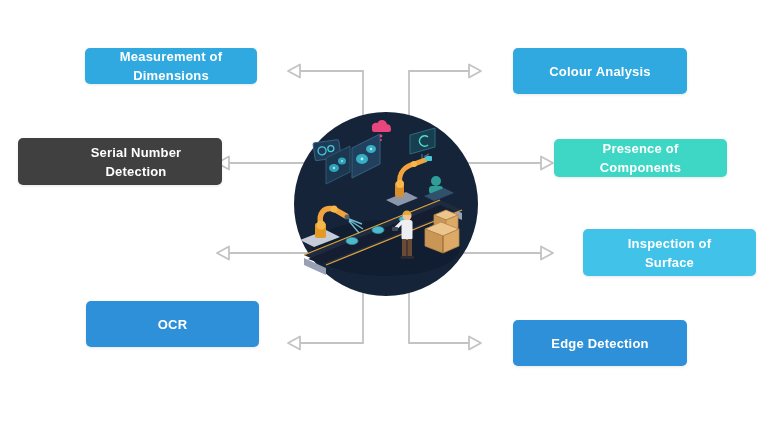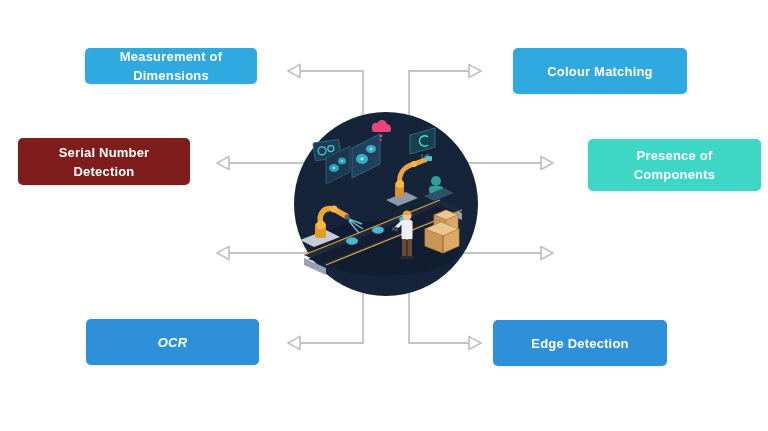--- a/index.html
+++ b/index.html
@@ -63,28 +63,30 @@
 
     <path d="M363 250 L363 343 L300 343"></path>
     <polygon points="288,343 300,336.5 300,349.5" fill="#ffffff" stroke-linejoin="round"></polygon>
 
     <path d="M409 250 L409 343 L469 343"></path>
     <polygon points="481,343 469,336.5 469,349.5" fill="#ffffff" stroke-linejoin="round"></polygon>
   </svg>
 
   <div class="label-box" style="left: 85px; top: 48px; width: 172px; height: 36px; background-color: rgb(48, 169, 224);">Measurement of
 Dimensions</div>
-  <div class="label-box" style="left: 18px; top: 138px; width: 172px; height: 47px; background-color: #7f1d1d;">Serial Number
+  <div class="label-box" style="left: 18px; top: 138px; width: 172px; height: 47px; background-color: #404040; padding-left: 32px;">Serial Number
 Detection</div>
-  <div class="label-box" style="left: 86px; top: 319px; width: 173px; height: 46px; background-color: rgb(46, 144, 216); font-style: italic;">OCR</div>
+  <div class="label-box" style="left: 86px; top: 301px; width: 173px; height: 46px; background-color: rgb(46, 144, 216);">OCR</div>
 
-  <div class="label-box" style="left: 513px; top: 48px; width: 174px; height: 46px; background-color: rgb(48, 169, 224);">Colour Matching</div>
-  <div class="label-box" style="left: 588px; top: 139px; width: 173px; height: 52px; background-color: rgb(62, 214, 197);">Presence of
+  <div class="label-box" style="left: 513px; top: 48px; width: 174px; height: 46px; background-color: rgb(48, 169, 224);">Colour Analysis</div>
+  <div class="label-box" style="left: 554px; top: 139px; width: 173px; height: 38px; background-color: rgb(62, 214, 197);">Presence of
 Components</div>
-  <div class="label-box" style="left: 493px; top: 320px; width: 174px; height: 46px; background-color: rgb(46, 144, 216);">Edge Detection</div>
+  <div class="label-box" style="left: 583px; top: 229px; width: 173px; height: 47px; background-color: rgb(65, 194, 233);">Inspection of
+Surface</div>
+  <div class="label-box" style="left: 513px; top: 320px; width: 174px; height: 46px; background-color: rgb(46, 144, 216);">Edge Detection</div>
 
   <div class="center-circle">
     <svg viewBox="0 0 184 184">
       <circle cx="92" cy="92" r="92" fill="#16243A"></circle>
       <ellipse cx="92" cy="136" rx="74" ry="28" fill="#111D30"></ellipse>
 
       <g>
         <g transform="rotate(-8 34 38)">
           <rect x="20" y="29" width="26" height="18" rx="2" fill="#1E3C58" stroke="#35617F" stroke-width="1"></rect>
           <circle cx="28" cy="38" r="4" fill="none" stroke="#49C8D8" stroke-width="1.3"></circle>

